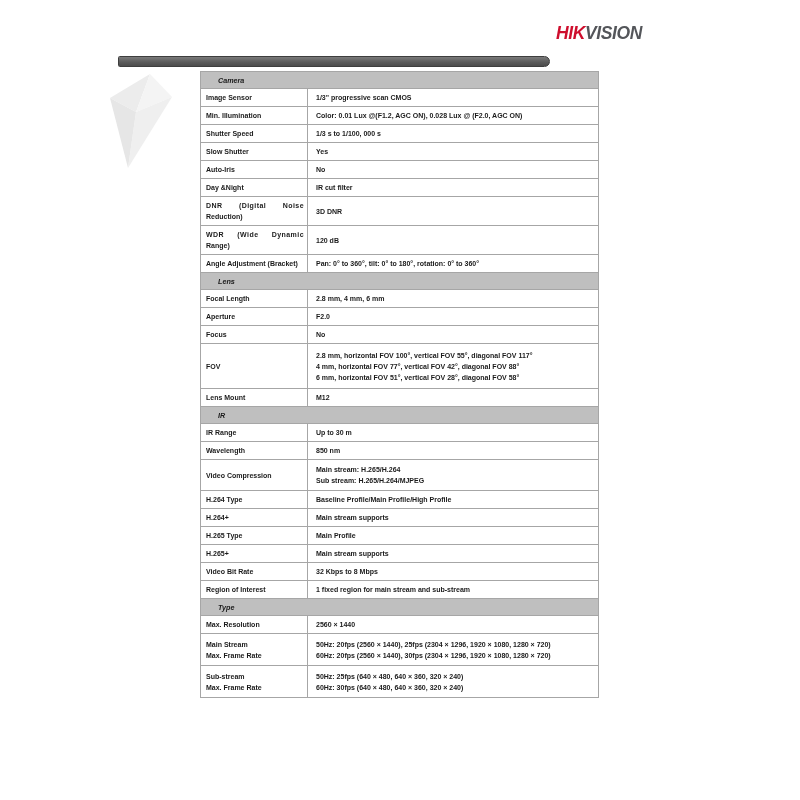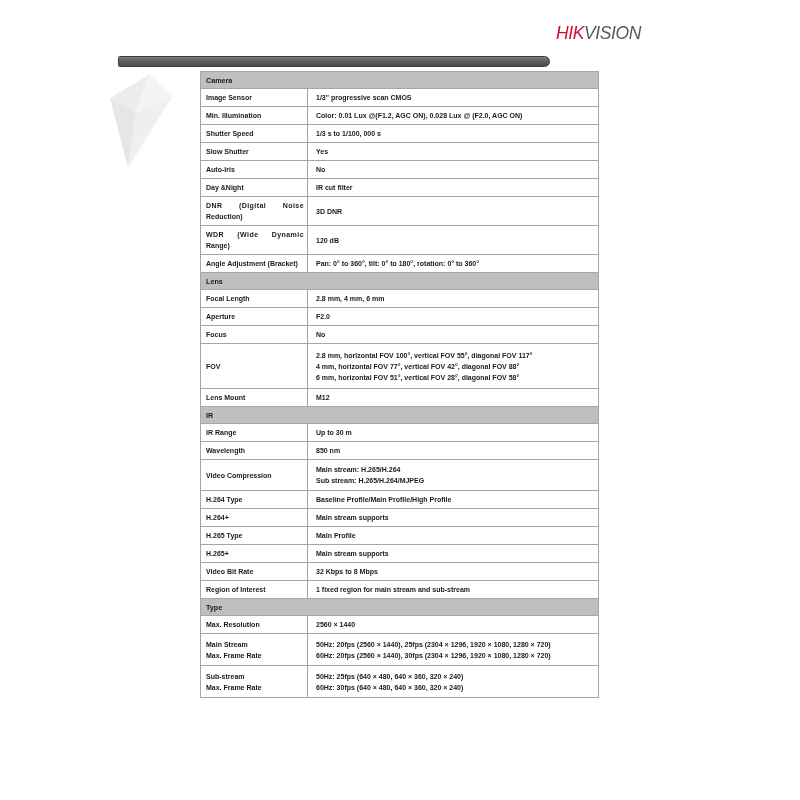--- a/index.html
+++ b/index.html
@@ -2,40 +2,40 @@
 <html><head>
 <meta charset="utf-8">
 <style>
   * { margin:0; padding:0; box-sizing:border-box; }
   html,body { width:800px; height:800px; background:#ffffff; overflow:hidden;
               font-family:"Liberation Sans", sans-serif; }
   .page { position:relative; width:800px; height:800px; background:#ffffff; }
 
   
   .logo { position:absolute; top:23px; left:556px; font-style:italic;
-          font-weight:400; font-size:17.5px; letter-spacing:-0.4px; white-space:nowrap; }
+          font-weight:700; font-size:17.5px; letter-spacing:-0.4px; white-space:nowrap; }
   .logo .hik { color:#ce0e2d; }
   .logo .vision { color:#54565a; }
 
   
   .header-bar { position:absolute; left:118px; top:56px; width:432px; height:11px;
                 background:linear-gradient(180deg,#7a7a7a 0%,#5c5c5c 55%,#4c4c4c 100%);
                 border:1px solid #3e3e3e; border-radius:2px 7px 7px 2px; }
 
   
   .watermark { position:absolute; left:106px; top:70px; }
 
   
   .sheet { position:absolute; left:200px; top:71px; }
   table.spec { border-collapse:collapse; width:398px; table-layout:fixed;
                color:#1a1a1a; font-size:7px; font-weight:700; }
   table.spec td, table.spec th { border:1px solid #a6a6a6; vertical-align:middle;
                overflow:hidden; }
-  th.section { background:#bfbfbf; font-weight:700;
-               font-size:7.2px; text-align:left; padding:0 0 0 5px; height:17px; }
+  th.section { background:#bfbfbf; font-style:italic; font-weight:700;
+               font-size:7.2px; text-align:left; padding:0 0 0 17px; height:17px; }
   td.label-cell { padding:2px 3px 2px 5px; }
   td.value-cell { padding:2px 4px 2px 8px; }
   .ln { line-height:11px; }
   .spread { text-align:justify; text-align-last:justify; -moz-text-align-last:justify;
             letter-spacing:0.45px; }
 </style>
 </head>
 <body>
 
 <div class="page">

